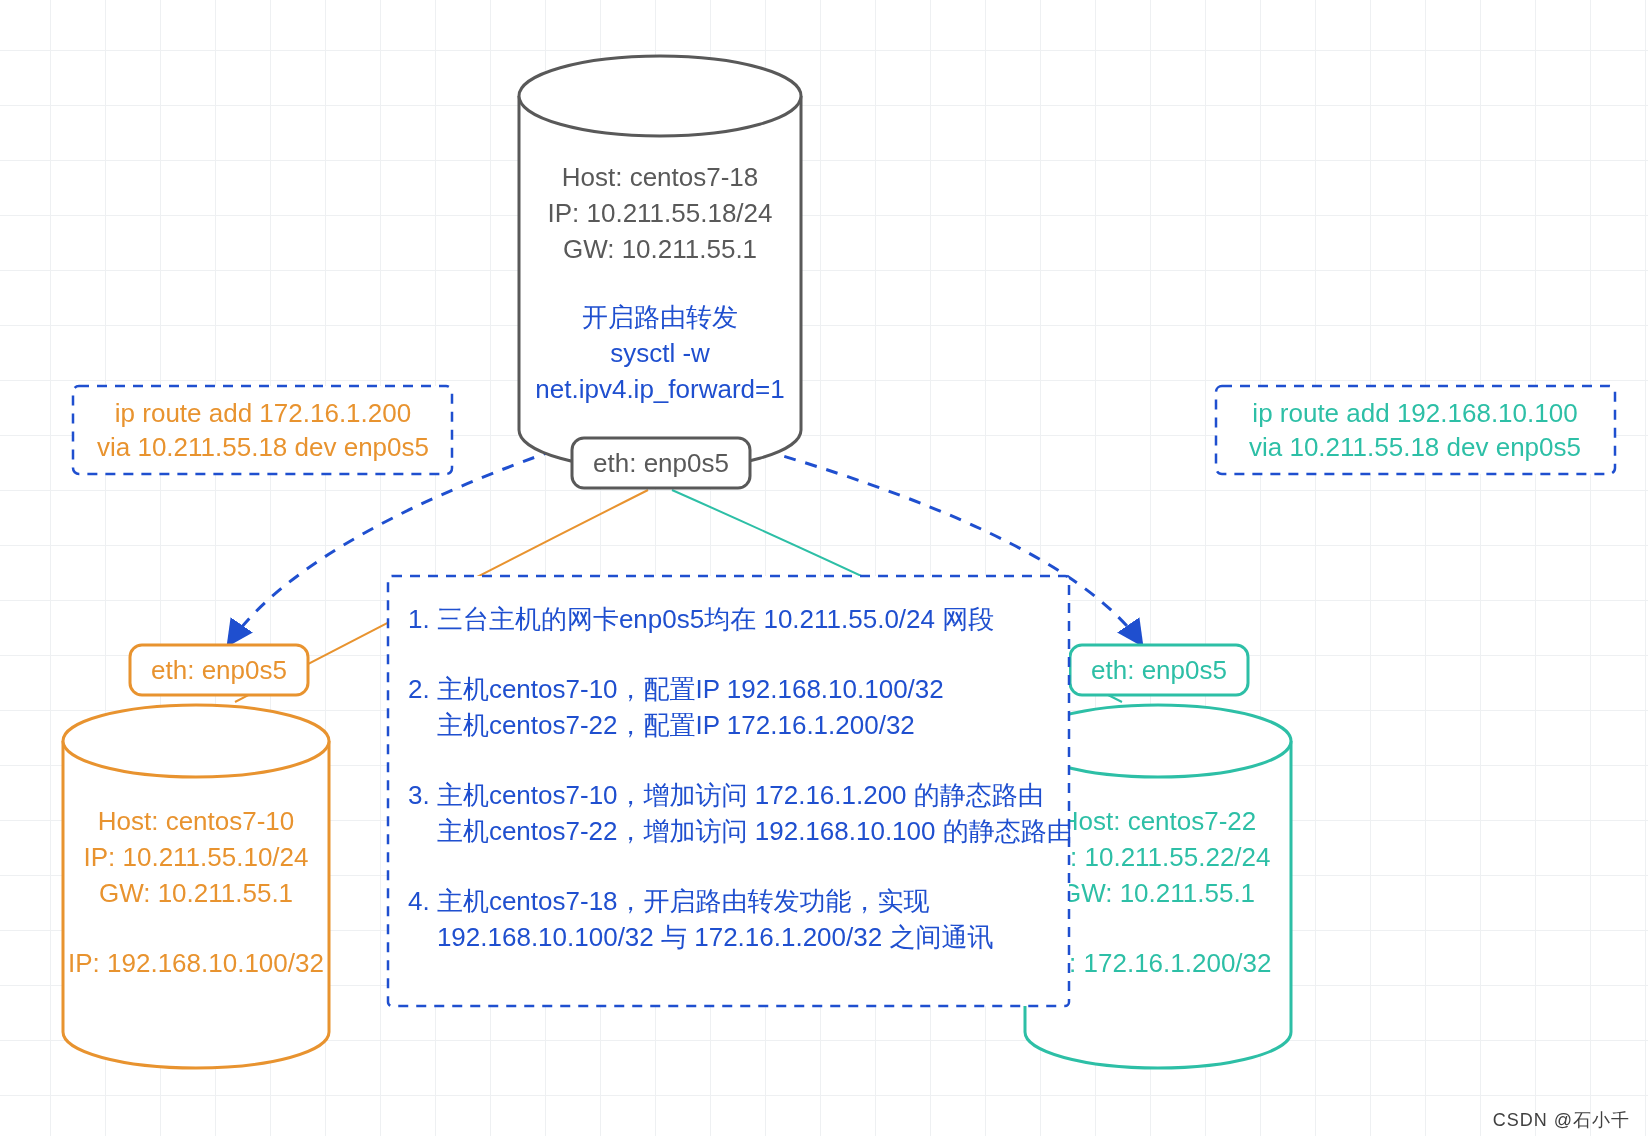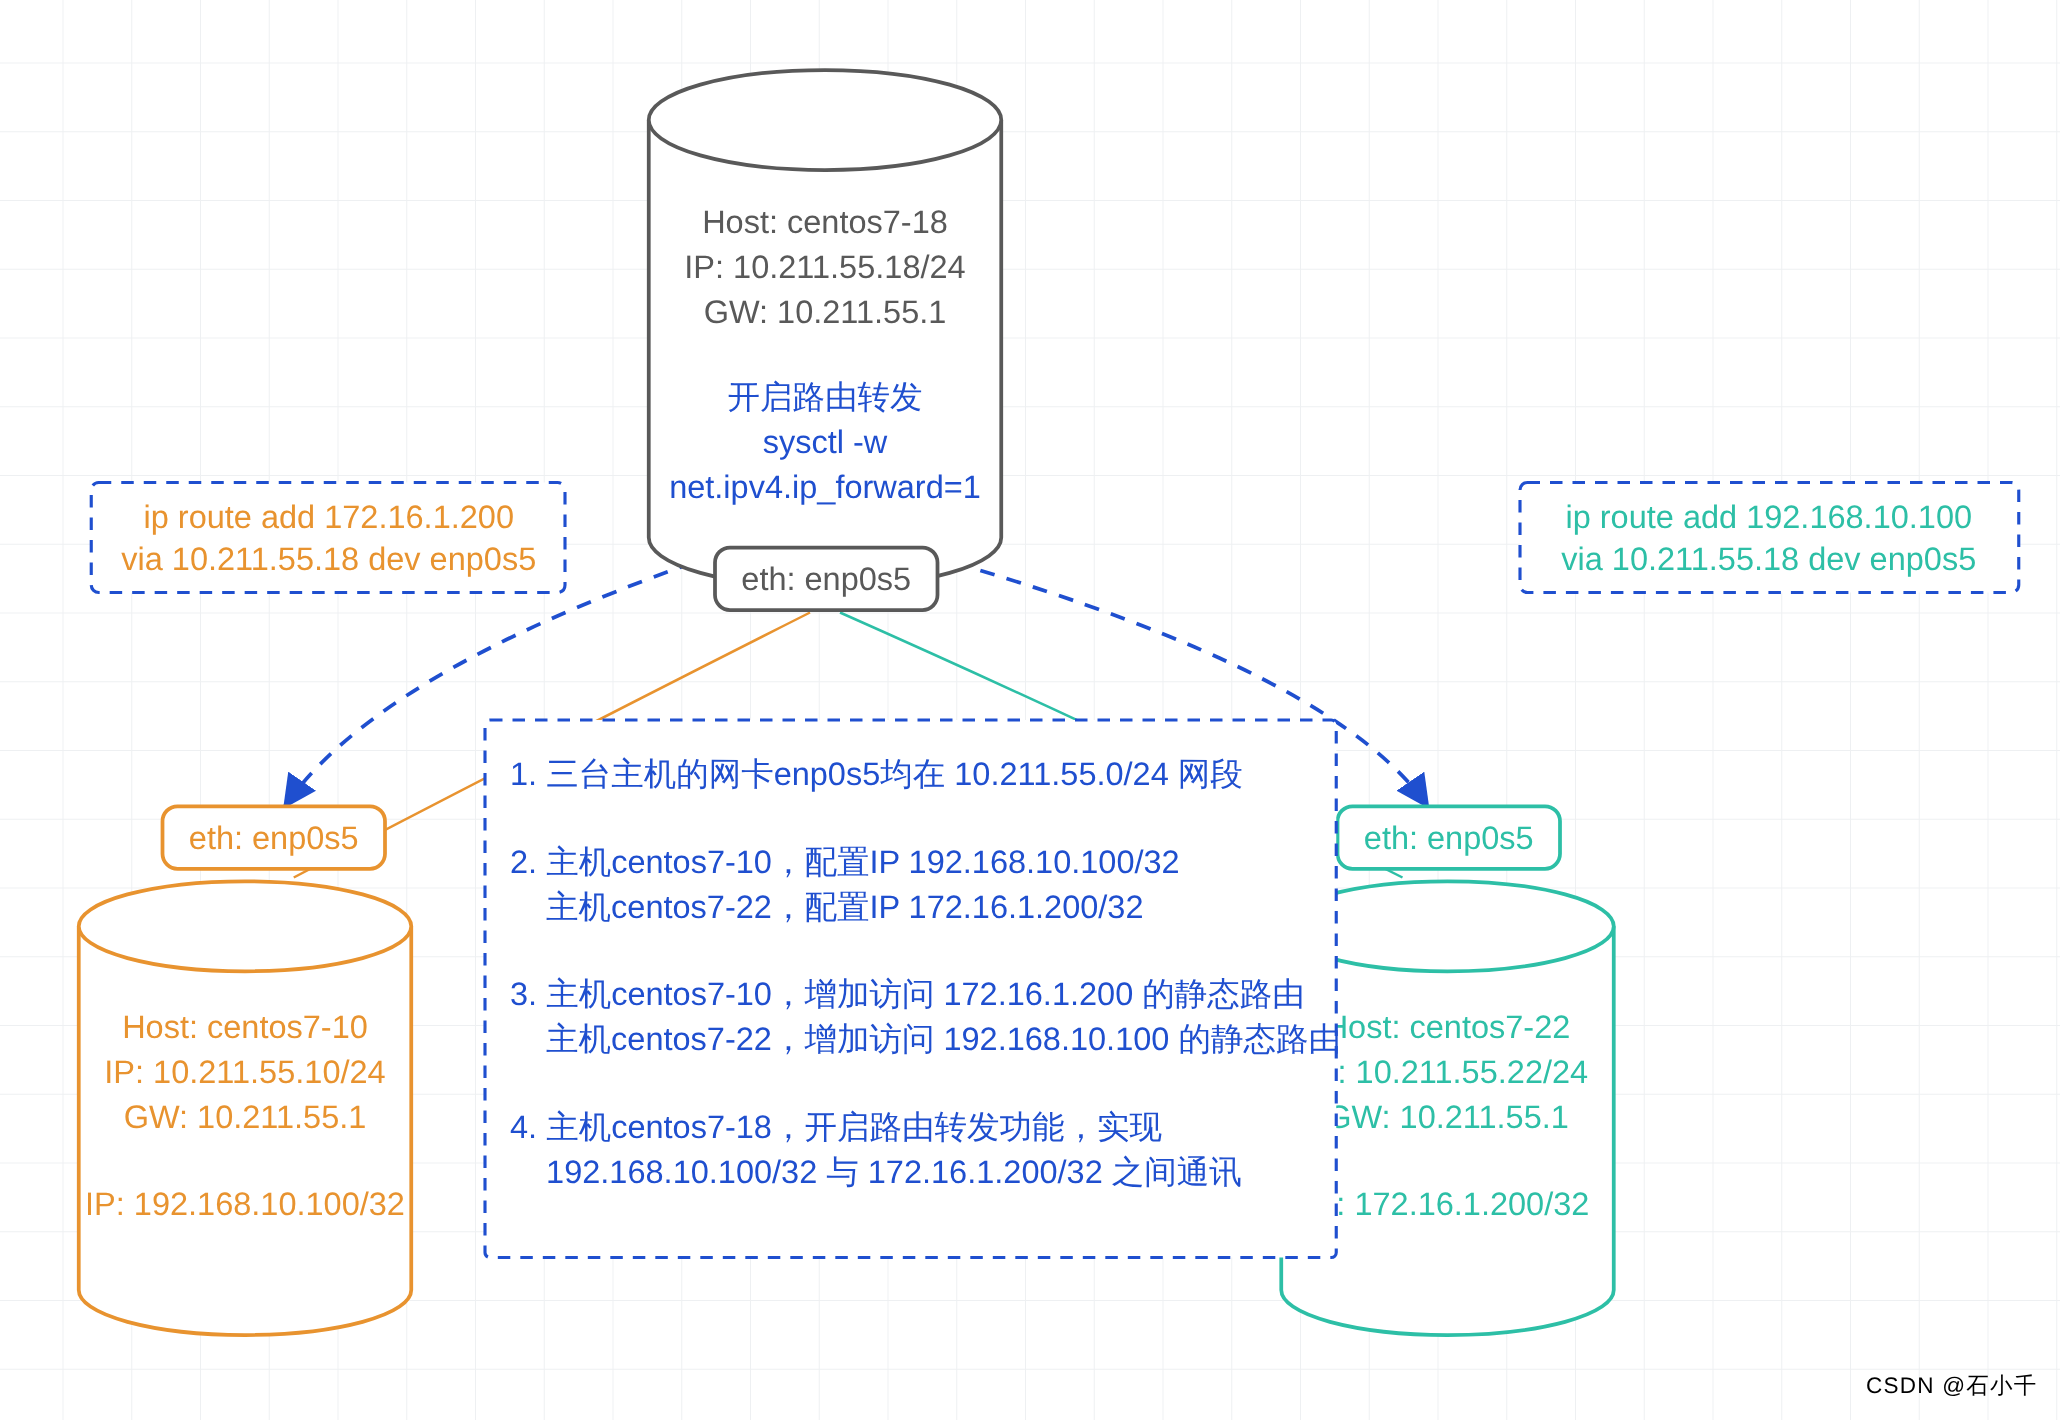--- a/index.html
+++ b/index.html
@@ -19,23 +19,23 @@
       linear-gradient(to right, #eef0f2 1px, transparent 1px),
       linear-gradient(to bottom, #eef0f2 1px, transparent 1px);
     background-size: 55px 55px;
     background-position: -5px -5px;
   }
   svg { position: absolute; inset: 0; }
   text { font-family: "Microsoft YaHei", Arial, sans-serif; }
   .watermark {
     position: absolute;
     right: 18px;
-    bottom: 16px;
+    bottom: 4px;
     font-size: 18px;
-    color: #000000;
+    color: #404040;
     letter-spacing: 1px;
   }
 </style>
 </head>
 <body>
 <div class="grid"></div>
 
 <svg viewBox="0 0 1648 1136" width="1648" height="1136">
   <defs>
     <marker id="arrow-blue" viewBox="0 0 10 10" refX="9" refY="5" markerWidth="9" markerHeight="9" orient="auto-start-reverse">

